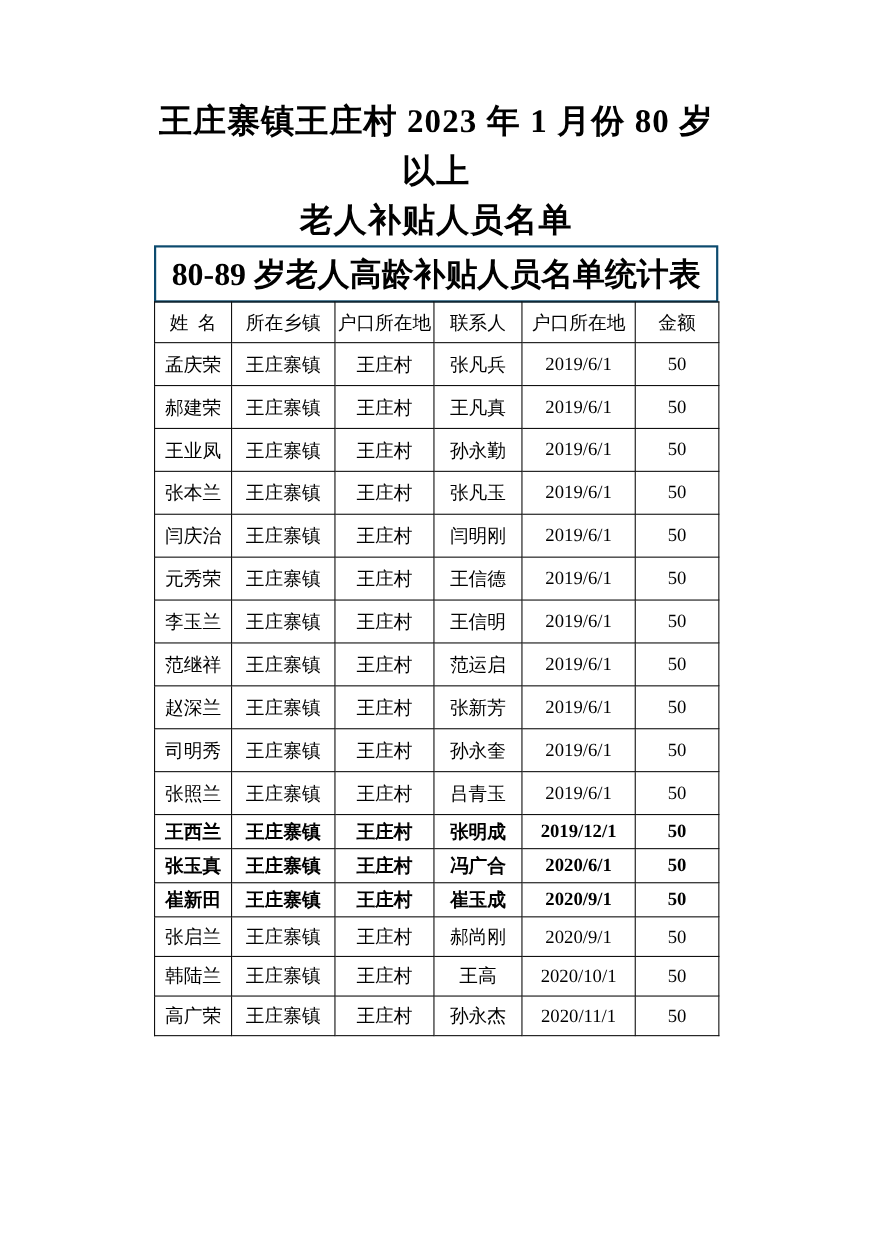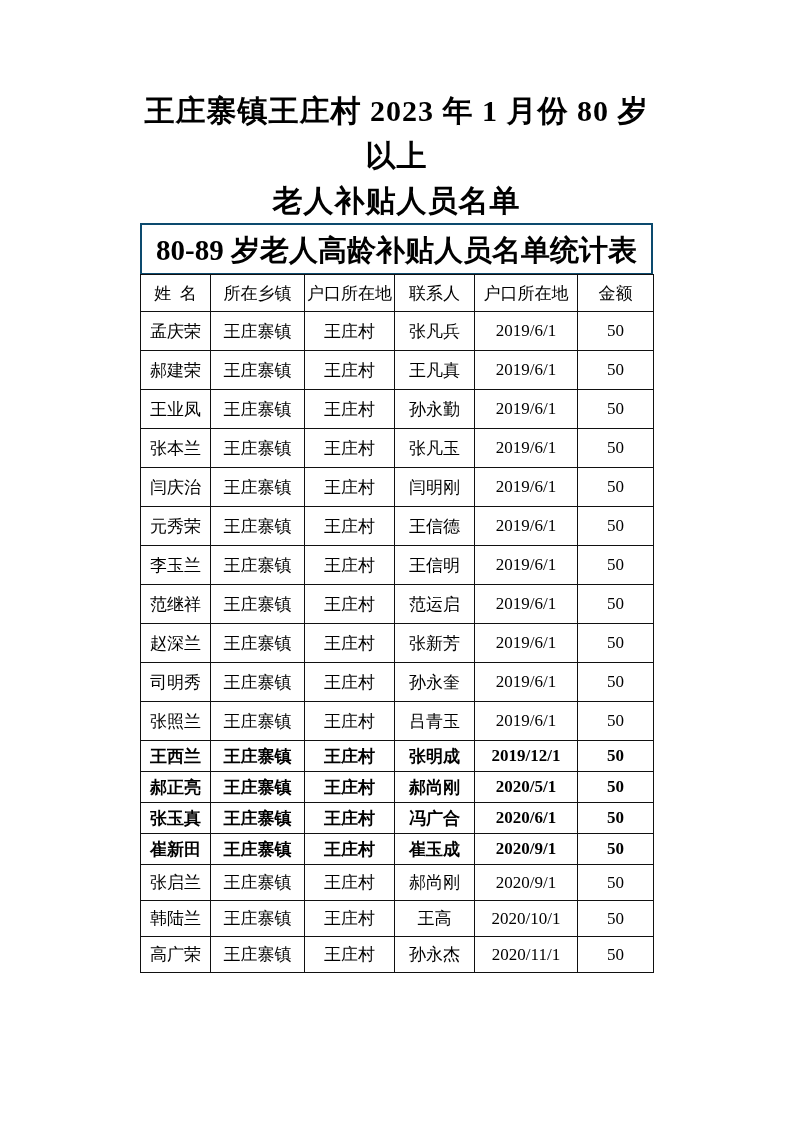--- a/index.html
+++ b/index.html
@@ -176,28 +176,20 @@
           </tr>
           <tr class="row-short">
             <td>王西兰</td>
             <td>王庄寨镇</td>
             <td>王庄村</td>
             <td>张明成</td>
             <td>2019/12/1</td>
             <td>50</td>
           </tr>
           <tr class="row-short">
-            <td>郝正亮</td>
-            <td>王庄寨镇</td>
-            <td>王庄村</td>
-            <td>郝尚刚</td>
-            <td>2020/5/1</td>
-            <td>50</td>
-          </tr>
-          <tr class="row-short">
             <td>张玉真</td>
             <td>王庄寨镇</td>
             <td>王庄村</td>
             <td>冯广合</td>
             <td>2020/6/1</td>
             <td>50</td>
           </tr>
           <tr class="row-short">
             <td>崔新田</td>
             <td>王庄寨镇</td>

